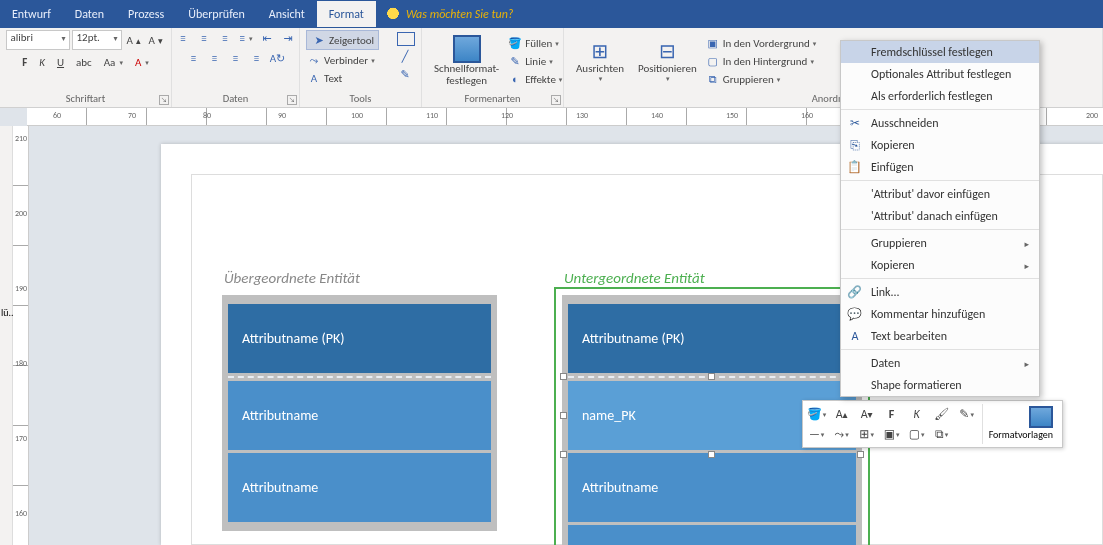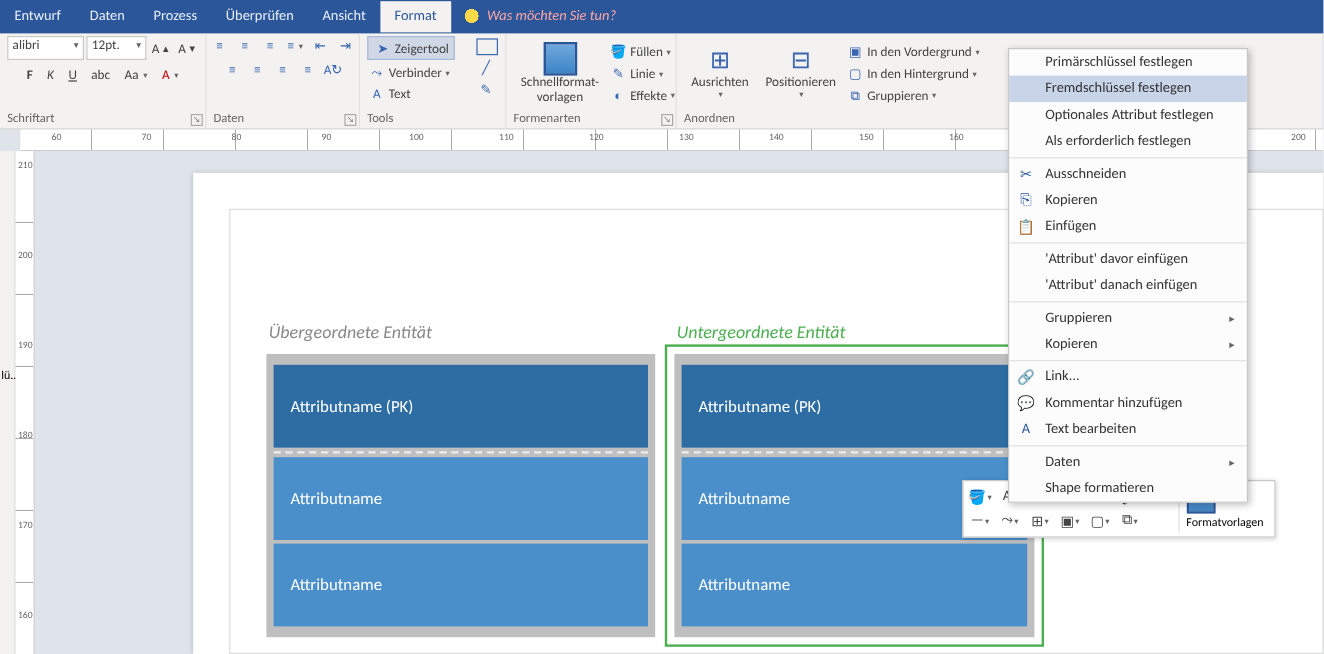--- a/index.html
+++ b/index.html
@@ -1,38 +1,38 @@
 <!DOCTYPE html>
 <html><head>
 <meta charset="utf-8">
 <style>
   *{box-sizing:border-box;margin:0;padding:0;font-family:"Segoe UI",Calibri,sans-serif}
   body{background:#dfe4ea;overflow:hidden;width:1103px;height:545px}
   
   .ribbon{background:#2b579a;color:#fff;height:28px;display:flex;align-items:center;font-size:12px}
   .tab{padding:6px 12px;cursor:default;color:#e8eefb}
   .tab.active{background:#f3f2f1;color:#2b579a}
-  .tell-me{display:flex;align-items:center;gap:6px;padding:0 10px;color:#fca5a5;font-style:italic}
+  .tell-me{display:flex;align-items:center;gap:6px;padding:0 10px;color:#eab308;font-style:italic}
   .bulb{width:14px;height:14px;background:radial-gradient(circle at 50% 45%,#ffd94a 55%,transparent 56%);border-radius:50%}
   
   .groups{background:#f3f2f1;border-bottom:1px solid #d0d0d0;height:80px;display:flex;align-items:stretch;font-size:11px;color:#444}
   .group{border-right:1px solid #e0e0e0;display:flex;flex-direction:column;position:relative;padding:2px 6px 0}
   .group-body{flex:1;display:flex;align-items:center;gap:2px}
-  .group-label{text-align:left;font-size:10.5px;color:#666;padding-bottom:2px}
+  .group-label{text-align:center;font-size:10.5px;color:#666;padding-bottom:2px}
   .dlauncher{position:absolute;right:2px;bottom:2px;width:10px;height:10px;border:1px solid #aaa;font-size:7px;line-height:8px;text-align:center;color:#777}
   .btn{display:inline-flex;align-items:center;gap:3px;padding:2px 3px}
   .ic{width:16px;height:16px;display:inline-flex;align-items:center;justify-content:center;color:#3a66b1}
   .dd{font-size:7px;color:#666;margin-left:1px}
   .sel{border:1px solid #c8c8c8;background:#fff;height:20px;padding:0 14px 0 4px;font-size:11px;min-width:50px;position:relative}
   .sel::after{content:"▾";position:absolute;right:3px;top:2px;font-size:8px;color:#666}
   .col{display:flex;flex-direction:column;gap:1px}
   .row{display:flex;gap:2px;align-items:center}
   .stack{display:flex;flex-direction:column;align-items:center;padding:2px 6px;text-align:center;line-height:1.1}
   
-  .ruler{background:#fff;height:18px;border-bottom:1px solid #ccc;font-size:8px;color:#666;background-image:repeating-linear-gradient(to right,transparent 0 1px,transparent 1px 59px,#aaa 59px 60px);position:relative;margin-left:17px}
+  .ruler{background:#fff;height:18px;border-bottom:1px solid #ccc;font-size:8px;color:#666;background-image:repeating-linear-gradient(to right,transparent 0 1px,transparent 1px 59px,#aaa 59px 60px);position:relative;margin-left:27px}
   .ruler span{position:absolute;top:2px;transform:translateX(-50%)}
   .vruler{position:absolute;left:13px;top:126px;bottom:0;width:16px;background:#fff;border-right:1px solid #ccc;font-size:8px;color:#666;background-image:repeating-linear-gradient(to bottom,transparent 0 1px,transparent 1px 59px,#aaa 59px 60px)}
   .vruler span{position:absolute;left:2px;transform:translateY(-50%)}
   .leftpanel{position:absolute;left:0;top:126px;width:13px;bottom:0;background:#f3f2f1;border-right:1px solid #ddd}
   
   .canvas{position:absolute;left:31px;top:126px;right:0;bottom:0;background:#dfe4ea}
   .page{position:absolute;left:130px;top:18px;right:0;bottom:0;background:#fff;box-shadow:0 0 4px rgba(0,0,0,.2)}
   .inner{position:absolute;left:30px;top:30px;right:0;bottom:0;border:1px solid #ddd}
   
   .entity{position:absolute;background:#bfbfbf;padding:6px}
@@ -48,21 +48,21 @@
   .ctx{position:absolute;right:63px;top:40px;width:200px;background:#fcfcfc;border:1px solid #c8c8c8;box-shadow:2px 2px 6px rgba(0,0,0,.25);font-size:12px;z-index:100}
   .ctx .it{display:flex;align-items:center;padding:4px 10px 4px 30px;position:relative;color:#333}
   .ctx .it.hov{background:#c8d4e8}
   .ctx .it .mic{position:absolute;left:6px;width:16px;text-align:center;color:#2b579a;font-size:12px}
   .ctx .it .ar{margin-left:auto;font-size:9px;color:#666}
   .ctx hr{border:none;border-top:1px solid #e0e0e0;margin:2px 0}
   
   .mini{position:absolute;right:40px;top:400px;background:#fff;border:1px solid #c8c8c8;box-shadow:1px 1px 4px rgba(0,0,0,.2);padding:3px;z-index:90}
   .mini .r{display:flex;gap:3px;align-items:center}
   .mini .b{width:22px;height:20px;display:flex;align-items:center;justify-content:center;font-size:12px;color:#444}
-  .mini .big{display:flex;flex-direction:column;align-items:flex-start;font-size:10px;padding:2px 6px;border-left:1px solid #e0e0e0;margin-left:4px}
+  .mini .big{display:flex;flex-direction:column;align-items:flex-end;font-size:10px;padding:2px 6px;border-left:1px solid #e0e0e0;margin-left:4px}
   .u{text-decoration:underline}
 </style>
 </head>
 <body>
 
 <div class="ribbon">
   <div class="tab">Entwurf</div>
   <div class="tab">Daten</div>
   <div class="tab">Prozess</div>
   <div class="tab">Überprüfen</div>
@@ -141,21 +141,21 @@
       <span class="btn ic">✎</span>
     </div>
     <div class="group-label">Tools</div>
   </div>
 
   <div class="group" style="width:142px">
     <div class="group-body">
       <div class="stack">
         <span class="ic" style="width:28px;height:28px;border:2px solid #2b579a;background:linear-gradient(#6fa8dc,#3d85c6)"></span>
         <span style="white-space:pre-line">Schnellformat-
-vorlagen</span>
+festlegen</span>
       </div>
       <div class="col" style="gap:2px">
         <div class="row">
             <span class="ic">🪣</span>
             <span>Füllen</span>
             <span class="dd">▾</span>
           </div>
         <div class="row">
             <span class="ic">✎</span>
             <span>Linie</span>
@@ -233,48 +233,58 @@
   <span style="top:162px">190</span>
   <span style="top:237px">180</span>
   <span style="top:312px">170</span>
   <span style="top:387px">160</span>
 </div>
 
 <div class="canvas">
   <div class="page">
     <div class="inner">
 
-      <div class="entity" style="left:30px;top:120px;width:324px">
+      <div class="entity" style="left:30px;top:120px;width:275px">
         <div class="title">Übergeordnete Entität</div>
         <div class="entity-body">
           <div class="attr pk">Attributname (PK)</div>
           <div class="pkline"></div>
           <div class="attr">Attributname</div>
           <div class="attr">Attributname</div>
         </div>
       </div>
 
       <div class="entity selected" style="left:370px;top:120px;width:300px">
         <div class="title" style="color:#4caf50">Untergeordnete Entität</div>
         <div class="entity-body">
           <div class="attr pk">Attributname (PK)</div>
           <div class="pkline"></div>
+          <div style="position:relative">
+            <div class="attr" style="background:#5a9fd6">name_PK</div>
+            <div class="handles">
+              <div class="h" style="left:-4px;top:-4px"></div>
+                <div class="h" style="right:-4px;top:-4px"></div>
+              <div class="h" style="left:-4px;bottom:-4px"></div>
+                <div class="h" style="right:-4px;bottom:-4px"></div>
+              <div class="h" style="left:50%;top:-4px;margin-left:-4px"></div>
+                <div class="h" style="left:50%;bottom:-4px;margin-left:-4px"></div>
+              <div class="h" style="left:-4px;top:50%;margin-top:-4px"></div>
+                <div class="h" style="right:-4px;top:50%;margin-top:-4px"></div>
+            </div>
+          </div>
           <div class="attr">Attributname</div>
           <div class="attr">Attributname</div>
         </div>
       </div>
 
     </div>
   </div>
 </div>
 
 <div class="ctx">
-  <div class="it">
-      <span>Primärschlüssel festlegen</span>
-    </div>
   <div class="it hov">
       <span>Fremdschlüssel festlegen</span>
     </div>
   <div class="it">
       <span>Optionales Attribut festlegen</span>
     </div>
   <div class="it">
       <span>Als erforderlich festlegen</span>
     </div>
   <hr>

